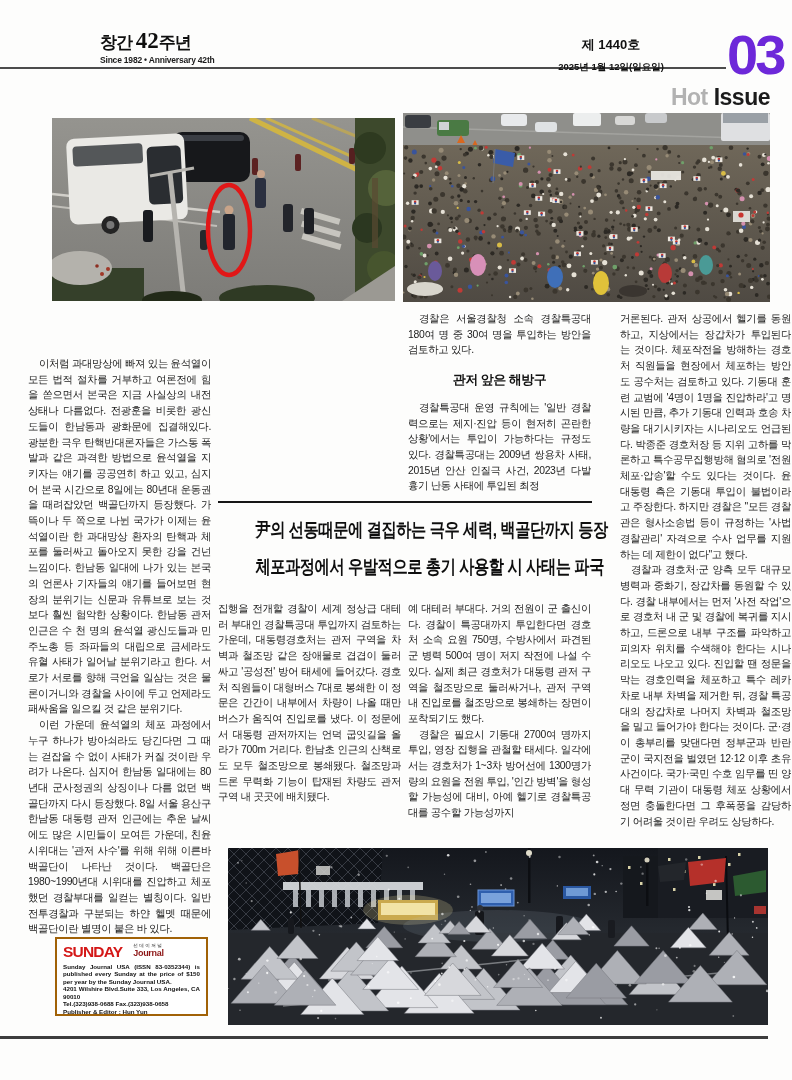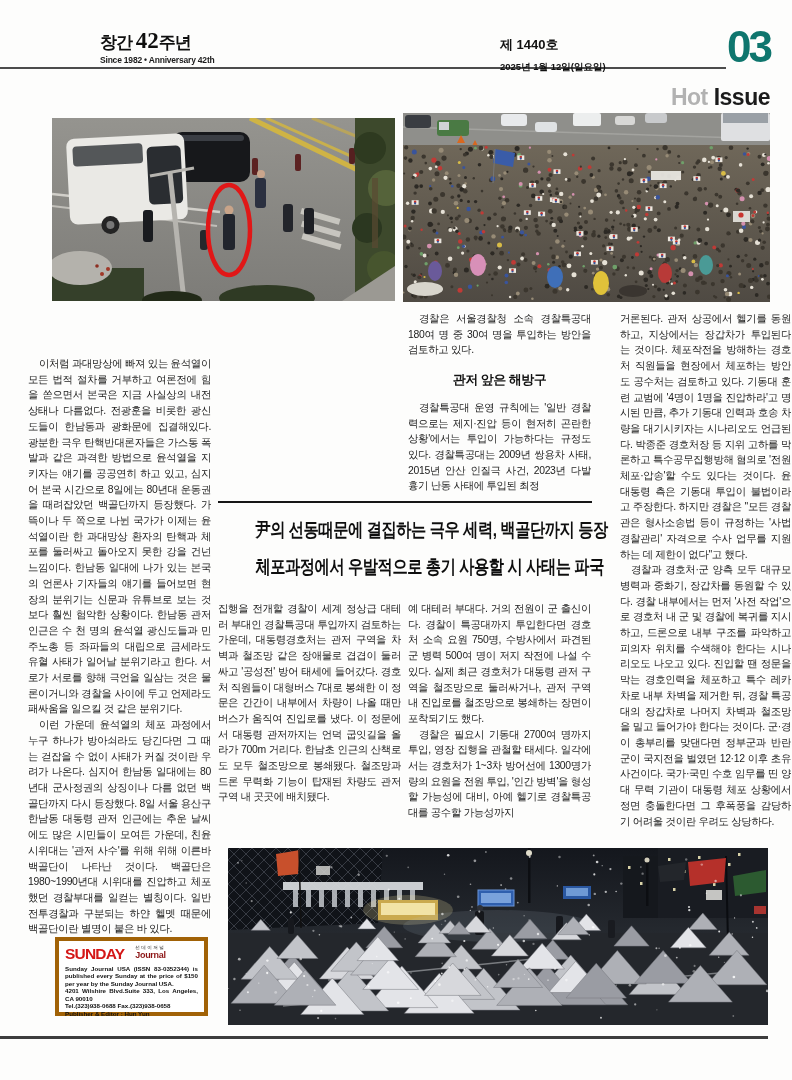--- a/index.html
+++ b/index.html
@@ -4,25 +4,25 @@
 <style>
   html,body{margin:0;padding:0;background:#ffffff;}
   .page{position:relative;width:792px;height:1080px;background:#fdfdfc;overflow:hidden;
         font-family:"Liberation Sans",sans-serif;color:#191919;}
   
   .masthead-left{position:absolute;left:60px;top:28px;margin-left:40px;}
   .ann{font-weight:bold;font-size:17px;letter-spacing:-1px;color:#0f0f0f;}
   .ann .num{font-family:"Liberation Serif",serif;font-size:23px;letter-spacing:0;}
   .since{font-size:8.5px;color:#1c1c1c;margin-top:1px;font-weight:bold;letter-spacing:-0.2px;}
   .header-rule{position:absolute;left:0;top:67px;width:726px;height:2px;background:#4c4c4c;}
-  .issue-block{position:absolute;left:500px;top:36px;width:222px;text-align:left;}
+  .issue-block{position:absolute;left:500px;top:36px;width:222px;text-align:center;}
   .issue-no{font-size:13px;font-weight:bold;color:#111;}
   .issue-date{font-size:9.5px;color:#111;margin-top:7px;font-weight:bold;}
-  .page-num{position:absolute;left:727px;top:22px;width:62px;font-size:44px;font-weight:bold;
-            letter-spacing:-3px;color:#0f766e;}
+  .page-num{position:absolute;left:727px;top:22px;width:62px;font-size:56px;font-weight:bold;
+            letter-spacing:-3px;color:#6d28d9;}
   .hot-issue{position:absolute;left:540px;top:84px;width:230px;text-align:right;
              font-size:23px;font-weight:bold;letter-spacing:-0.5px;}
   .hot-issue .hot{color:#b2b2b2;}
   .hot-issue .issue{color:#1b1b1b;}
   
   .photo{position:absolute;overflow:hidden;background:#858580;}
   #photo-left{left:52px;top:118px;width:343px;height:183px;}
   #photo-right{left:403px;top:113px;width:367px;height:189px;}
   #photo-bottom{left:228px;top:848px;width:540px;height:177px;}
   .photo svg{display:block;}
@@ -40,21 +40,21 @@
   .subhead{font-weight:bold;font-size:13px;text-align:center;text-indent:0;
            margin:14px 0 12px;letter-spacing:-0.5px;color:#111;}
   
   #headline-block{position:absolute;left:218px;top:501px;width:374px;
                   border-top:2.5px solid #161616;padding-top:8px;text-align:center;}
   .headline-line{display:block;white-space:nowrap;font-weight:bold;font-size:19px;
                  line-height:37px;letter-spacing:-0.5px;color:#0e0e0e;
                  transform:scaleX(0.8);transform-origin:50% 50%;}
   
   #journal-box{position:absolute;left:55px;top:937px;width:153px;height:79px;
-               border:4px solid #a16207;box-sizing:border-box;padding:5px 6px 4px;background:#fff;}
+               border:2px solid #a16207;box-sizing:border-box;padding:5px 6px 4px;background:#fff;}
   .jb-brand{display:flex;align-items:flex-start;line-height:1;}
   .jb-sunday{color:#d41717;font-weight:bold;font-size:15.5px;letter-spacing:-0.8px;}
   .jb-right{margin-left:11px;}
   .jb-kr{font-size:4.6px;letter-spacing:1.4px;color:#222;display:block;}
   .jb-journal{font-size:9px;font-weight:bold;color:#8d1616;display:block;margin-top:0.5px;letter-spacing:-0.3px;}
   .jb-text{font-size:6.2px;line-height:7.5px;color:#101010;margin-top:3px;text-align:justify;font-weight:bold;}
   .jb-text div{margin:0;}
   
   .footer-rule{position:absolute;left:0;top:1036px;width:768px;height:2.5px;background:#3d3d3d;}
 </style>

